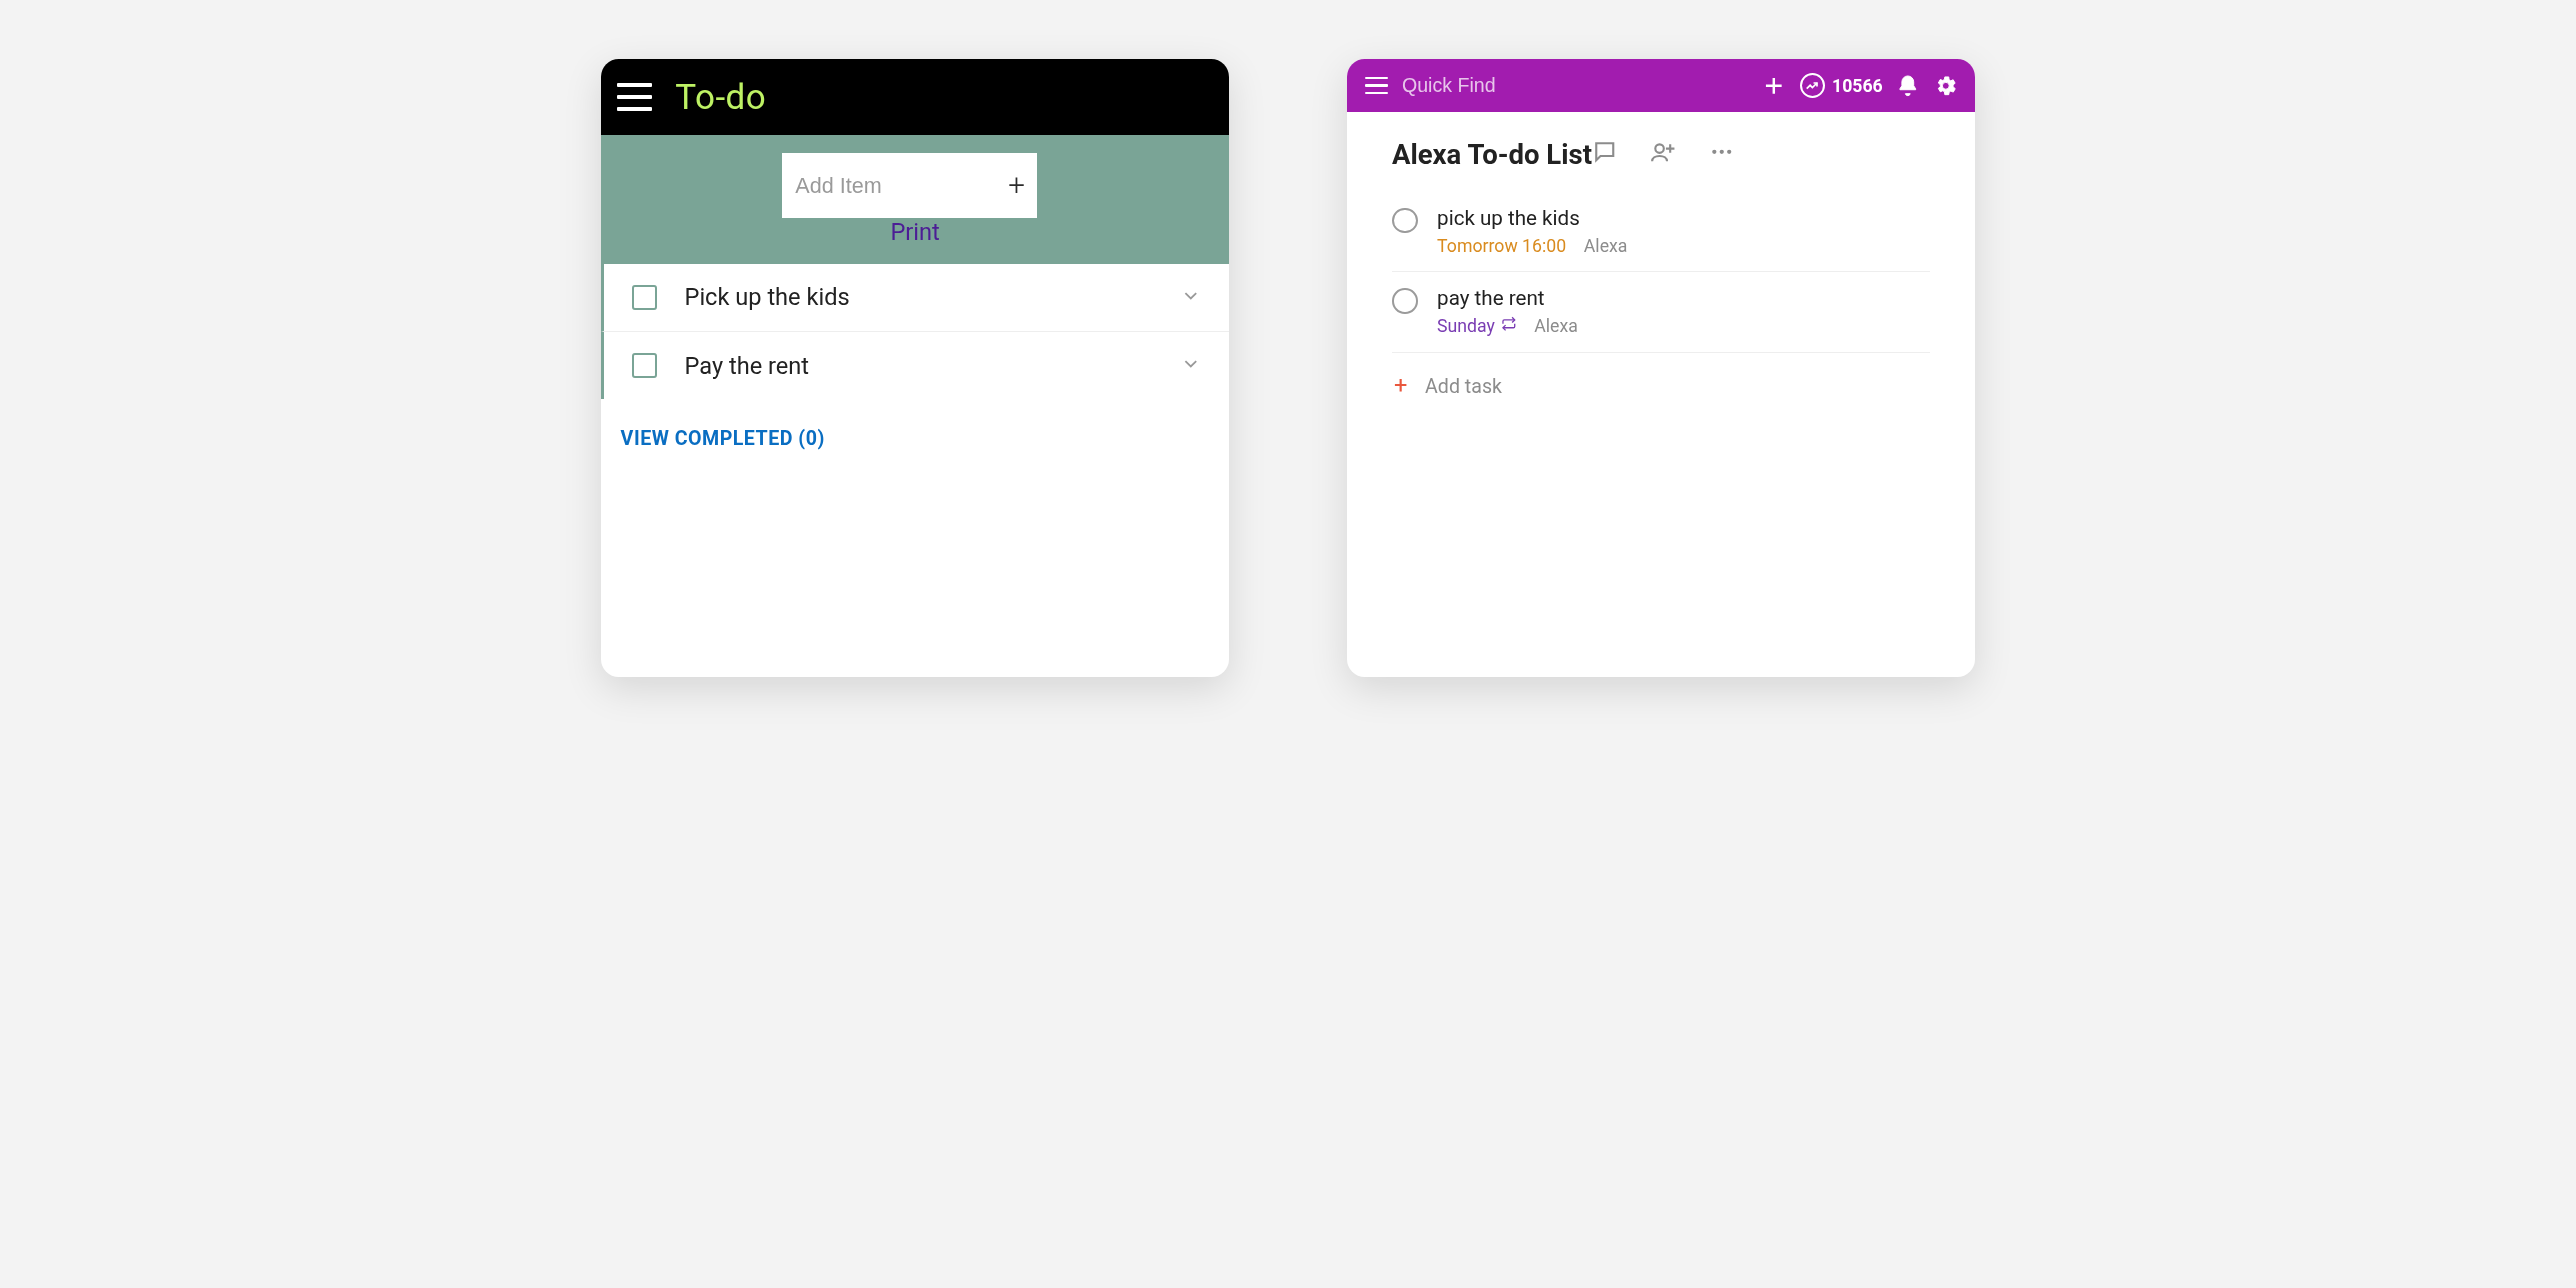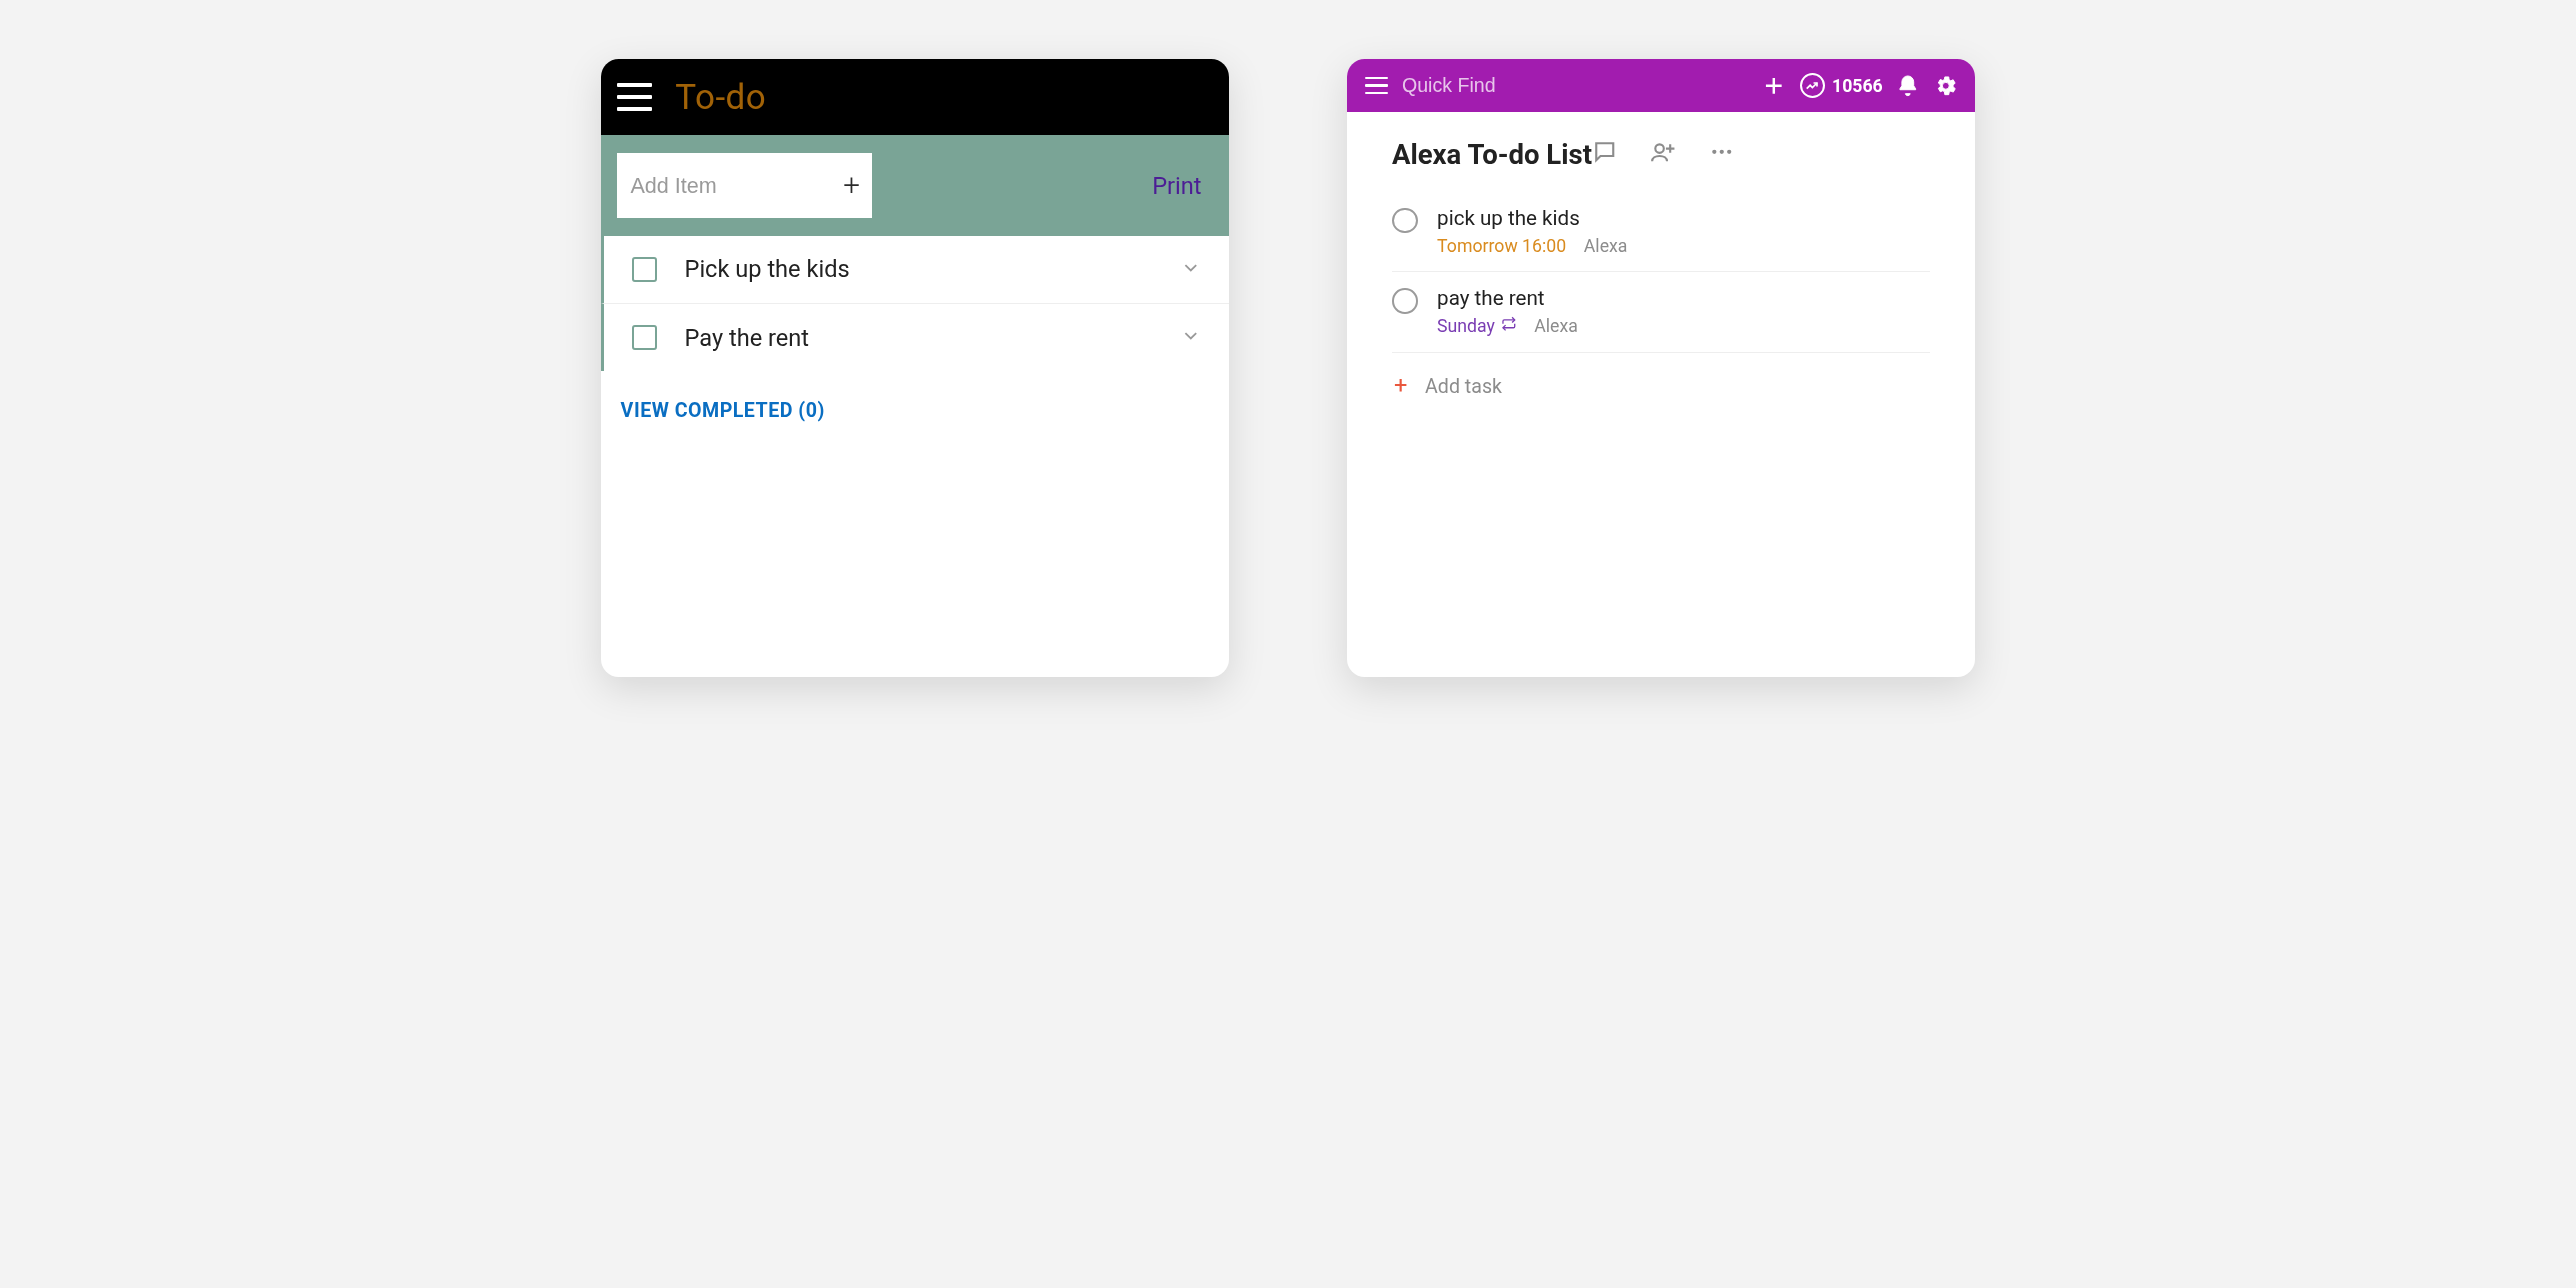--- a/index.html
+++ b/index.html
@@ -20,21 +20,21 @@
     border-radius: 17.7px;
     box-shadow: 0 11.8px 39px rgba(0,0,0,0.12);
     overflow: hidden;
     display: flex;
     flex-direction: column;
   }
 
   
   .left-header {
     background: #000;
-    color: #a16207;
+    color: #bef264;
     display: flex;
     align-items: center;
     gap: 23.6px;
     padding: 17.7px 19.6px 17.7px 15.7px;
   }
   .left-header .hamburger {
     width: 35px; height: 27.5px;
     display: flex; flex-direction: column; justify-content: space-between;
     cursor: pointer;
   }
@@ -43,20 +43,21 @@
   }
   .left-header h1 {
     font-size: 35px; font-weight: 400; letter-spacing: 0.5px;
   }
   .left-toolbar {
     background: #7aa496;
     display: flex;
     align-items: center;
     justify-content: space-between;
     padding: 17.7px 27.5px 17.7px 15.7px;
+    flex-direction: column;
   }
   .add-item-wrap {
     background: #fff;
     display: flex;
     align-items: center;
     justify-content: space-between;
     padding: 0 11.8px 0 13.7px;
     width: 255px;
     height: 65px;
   }

